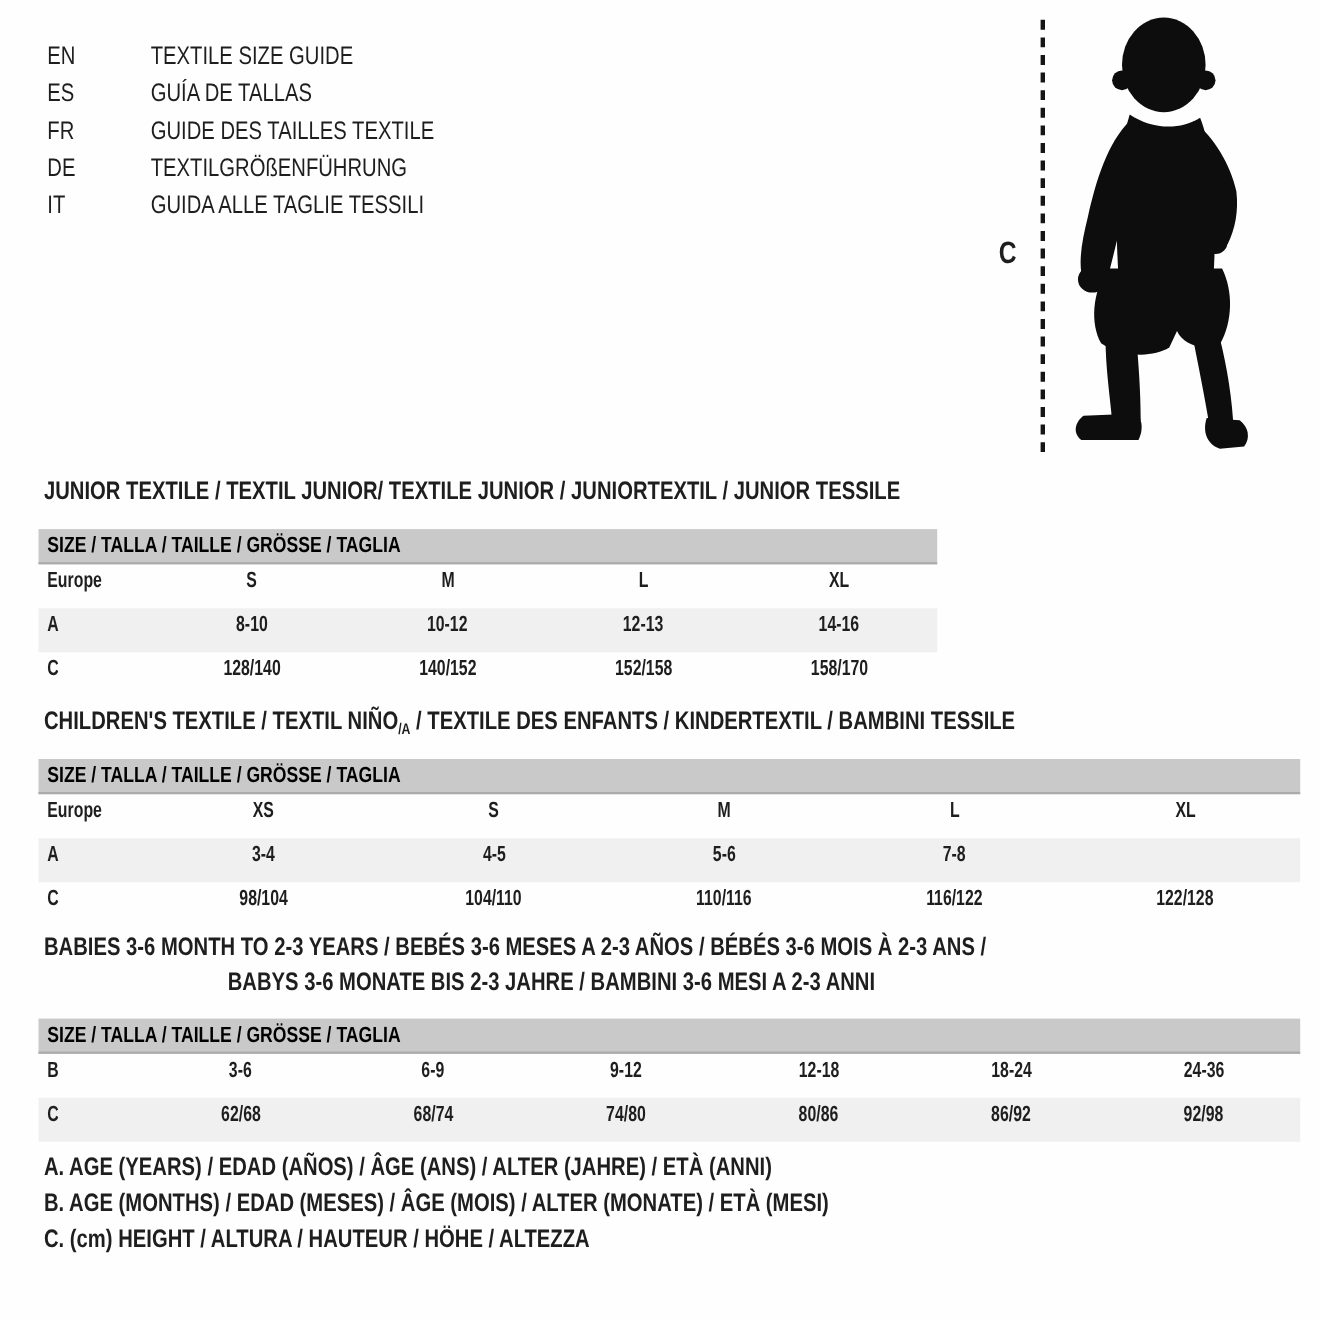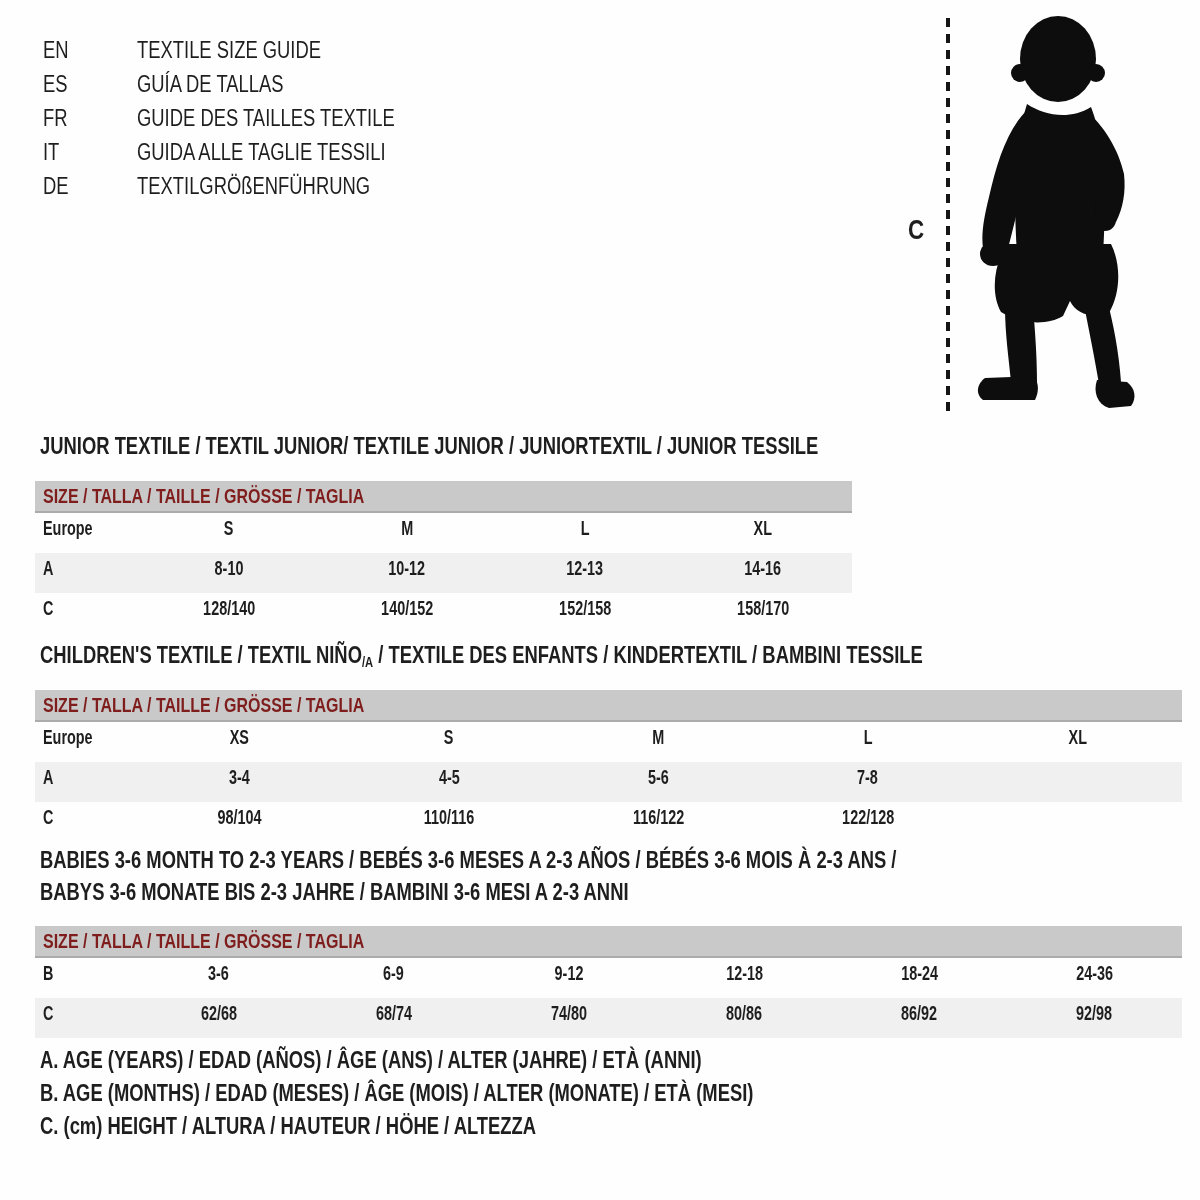--- a/index.html
+++ b/index.html
@@ -18,28 +18,28 @@
   .lang-code { width:94px; }
   
 
   
   .figure-svg { position:absolute; left:935px; top:12px; }
   .c-label { position:absolute; left:908px; top:214px; font-size:28px; font-weight:bold; }
 
   
   .sec-title { position:absolute; left:40px; font-size:23px; font-weight:bold; line-height:24px; }
   .sec-title .subsize { font-size:14px; vertical-align:-4px; }
-  .two-line { line-height:32px; }
+  .two-line { line-height:32px;text-align:center; }
 
   
   .tbl { position:absolute; left:35px; }
   .tbl .bar {
     height:32px; line-height:30px; box-sizing:border-box;
     background:#c9c9c9; border-bottom:2px solid #ababab;
-    padding-left:8px; font-size:20px; font-weight:bold; color:#7f1d1d;
+    padding-left:8px; font-size:20px; font-weight:bold; color:#000000;
   }
   .tbl .row { display:grid; height:40px; line-height:30px; font-size:20px; font-weight:bold; }
   .tbl .row .lbl { padding-left:8px; text-align:left; }
   .tbl .row .val { text-align:center; }
   .tbl .row.stripe { background:#f0f0f0; }
   .tbl.junior   { top:481px; width:817px; }
   .tbl.junior   .row { grid-template-columns:105px repeat(4,1fr); }
   .tbl.children { top:690px; width:1147px; }
   .tbl.children .row { grid-template-columns:100px repeat(5,1fr); }
   .tbl.babies   { top:926px; width:1147px; }
@@ -58,24 +58,24 @@
     <div class="lang-row">
       <span class="sx lang-code">EN</span><span class="sx">TEXTILE SIZE GUIDE</span>
     </div>
     <div class="lang-row">
       <span class="sx lang-code">ES</span><span class="sx">GUÍA DE TALLAS</span>
     </div>
     <div class="lang-row">
       <span class="sx lang-code">FR</span><span class="sx">GUIDE DES TAILLES TEXTILE</span>
     </div>
     <div class="lang-row">
-      <span class="sx lang-code">IT</span><span class="sx">GUIDA ALLE TAGLIE TESSILI</span>
+      <span class="sx lang-code">DE</span><span class="sx">TEXTILGRÖßENFÜHRUNG</span>
     </div>
     <div class="lang-row">
-      <span class="sx lang-code">DE</span><span class="sx">TEXTILGRÖßENFÜHRUNG</span>
+      <span class="sx lang-code">IT</span><span class="sx">GUIDA ALLE TAGLIE TESSILI</span>
     </div>
   </div>
 
   <svg class="figure-svg" width="220" height="410" viewBox="0 0 220 410">
     <g>
       <line x1="13" y1="6" x2="13" y2="403" stroke="#151515" stroke-width="4" stroke-dasharray="9 7"></line>
     </g>
     <g fill="#0d0d0d">
       <ellipse cx="123" cy="47" rx="38" ry="43"></ellipse>
       <circle cx="85" cy="61" r="9"></circle>
@@ -144,20 +144,21 @@
     <div class="row stripe">
       <span class="lbl"><span class="sxl">A</span></span>
       <span class="val"><span class="sxc">3-4</span></span>
       <span class="val"><span class="sxc">4-5</span></span>
       <span class="val"><span class="sxc">5-6</span></span>
       <span class="val"><span class="sxc">7-8</span></span>
     </div>
     <div class="row">
       <span class="lbl"><span class="sxl">C</span></span>
       <span class="val"><span class="sxc">98/104</span></span>
+      <span class="val"><span class="sxc">104/110</span></span>
       <span class="val"><span class="sxc">110/116</span></span>
       <span class="val"><span class="sxc">116/122</span></span>
       <span class="val"><span class="sxc">122/128</span></span>
     </div>
   </div>
 
   <div class="sec-title two-line" style="top:844px;">
     <div><span class="sx">BABIES 3-6 MONTH TO 2-3 YEARS / BEBÉS 3-6 MESES A 2-3 AÑOS / BÉBÉS 3-6 MOIS À 2-3 ANS /</span></div>
     <div><span class="sx">BABYS 3-6 MONATE BIS 2-3 JAHRE / BAMBINI 3-6 MESI A 2-3 ANNI</span></div>
   </div>

